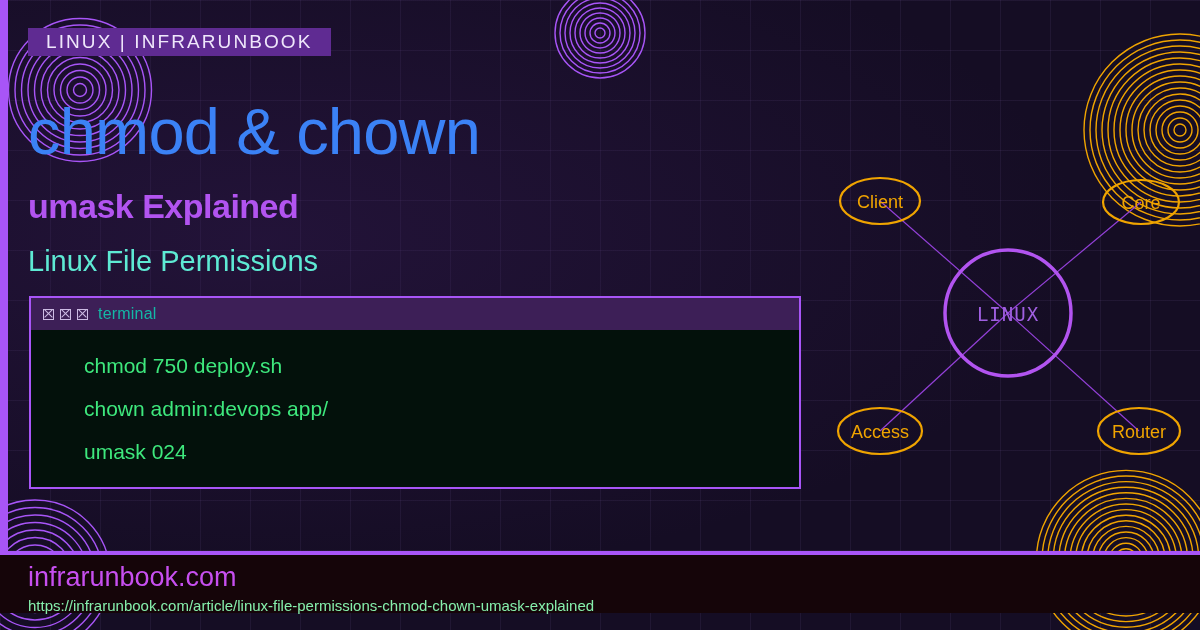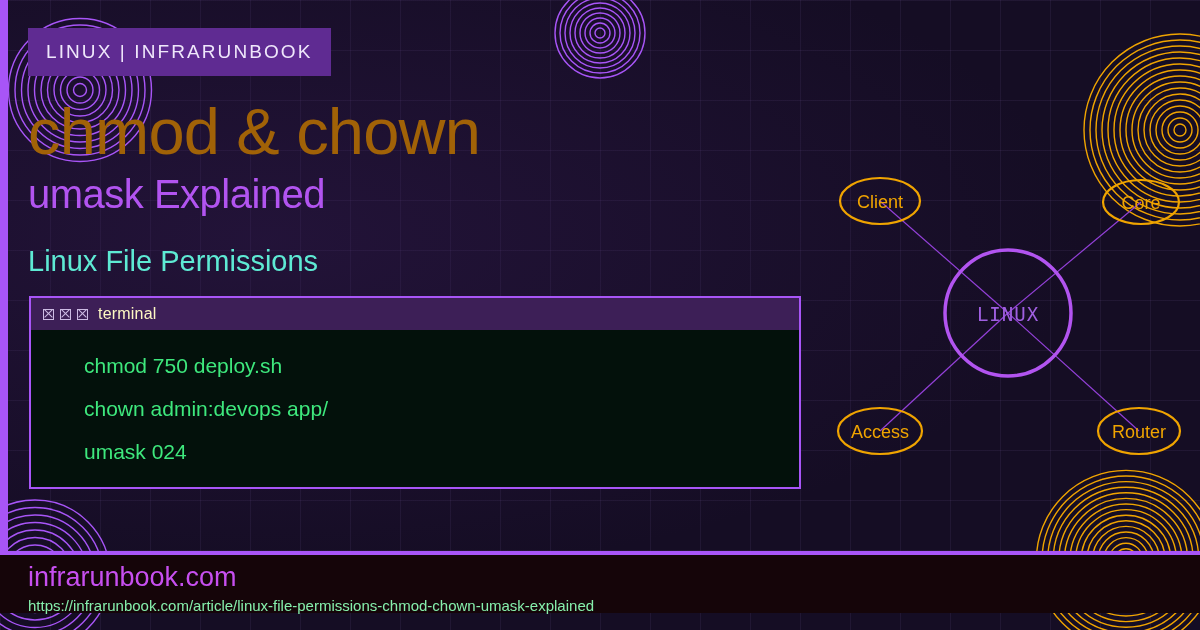--- a/index.html
+++ b/index.html
@@ -42,47 +42,48 @@
     position: absolute;
     left: 0; top: 0;
     width: 8px; height: 551px;
     background: #a855f7;
   }
 
   
   #kicker {
     position: absolute;
     left: 28px; top: 28px;
-    height: 48px;
+    height: 28px;
     display: flex;
     align-items: center;
     padding: 0 18px;
     background: #5f2b92;
     color: #efe7fb;
     font-size: 19px;
     letter-spacing: 2.1px;
     white-space: nowrap;
   }
   #title {
     position: absolute;
     left: 28px; top: 97px;
-    color: #a16207;
+    color: #3b82f6;
     font-size: 65px;
     line-height: 70px;
     letter-spacing: -0.8px;
     white-space: nowrap;
   }
   #subtitle {
     position: absolute;
-    left: 28px; top: 168px;
+    left: 28px; top: 180px;
     color: #b254f0;
-    font-size: 40px;
+    font-size: 34px;
     line-height: 52px;
     letter-spacing: -0.5px;
     white-space: nowrap;
+    font-weight: bold;
   }
   #tagline {
     position: absolute;
     left: 28px; top: 244px;
     color: #5eead4;
     font-size: 29px;
     line-height: 34px;
     white-space: nowrap;
   }
 
@@ -118,21 +119,21 @@
   .tdot::before, .tdot::after {
     content: "";
     position: absolute;
     left: -1px; top: 3.5px;
     width: 11px; height: 1px;
     background: #cdbbe4;
   }
   .tdot::before { transform: rotate(45deg); }
   .tdot::after  { transform: rotate(-45deg); }
   #terminal-title {
-    color: #fef9c3;
+    color: #14b8a6;
     font-size: 16px;
     letter-spacing: 0.2px;
   }
   #terminal-body {
     padding: 18px 14px 20px 14px;
     background: #03110b;
   }
   .cmd-line {
     color: #3ee87d;
     font-size: 21px;

